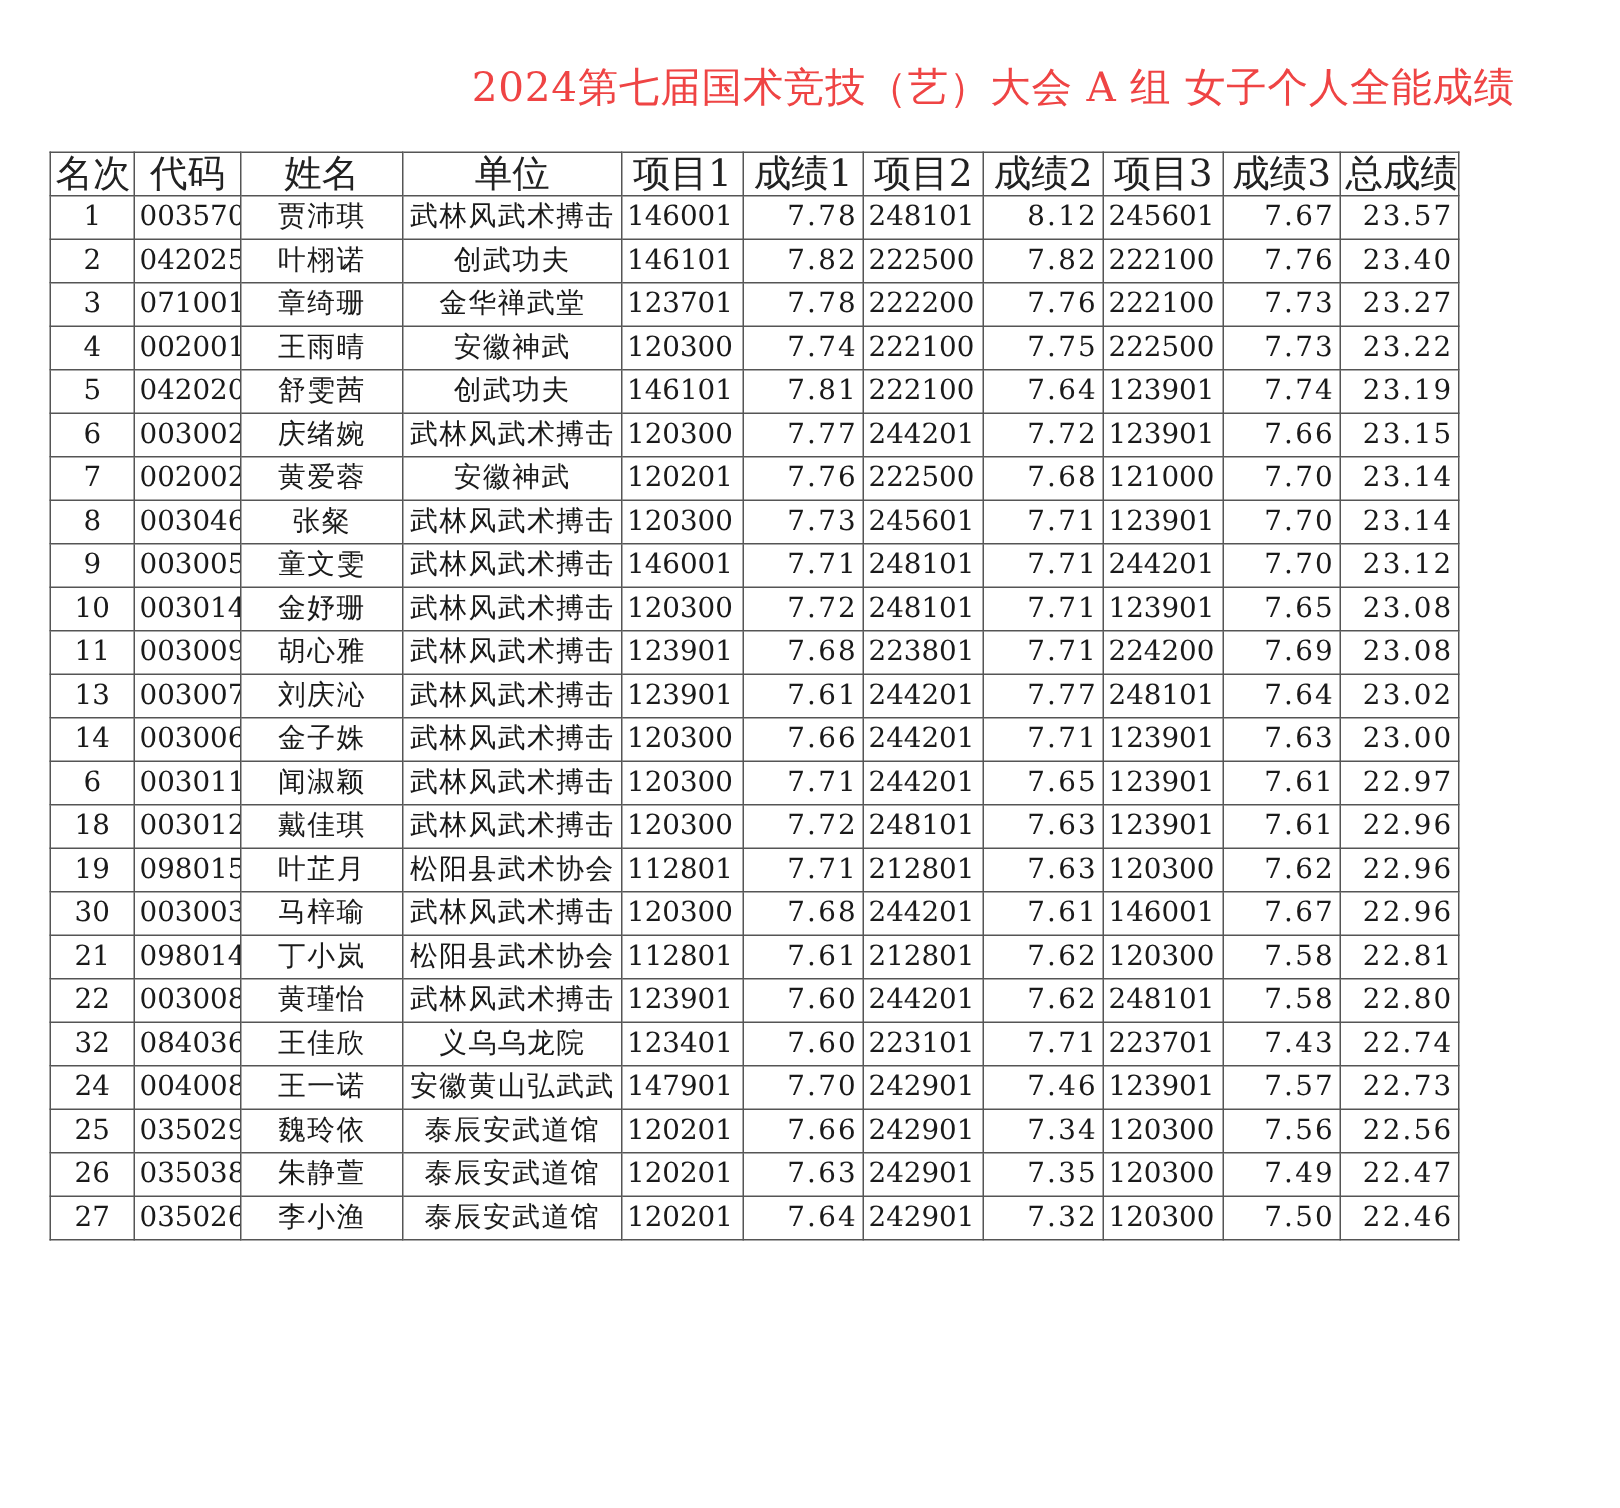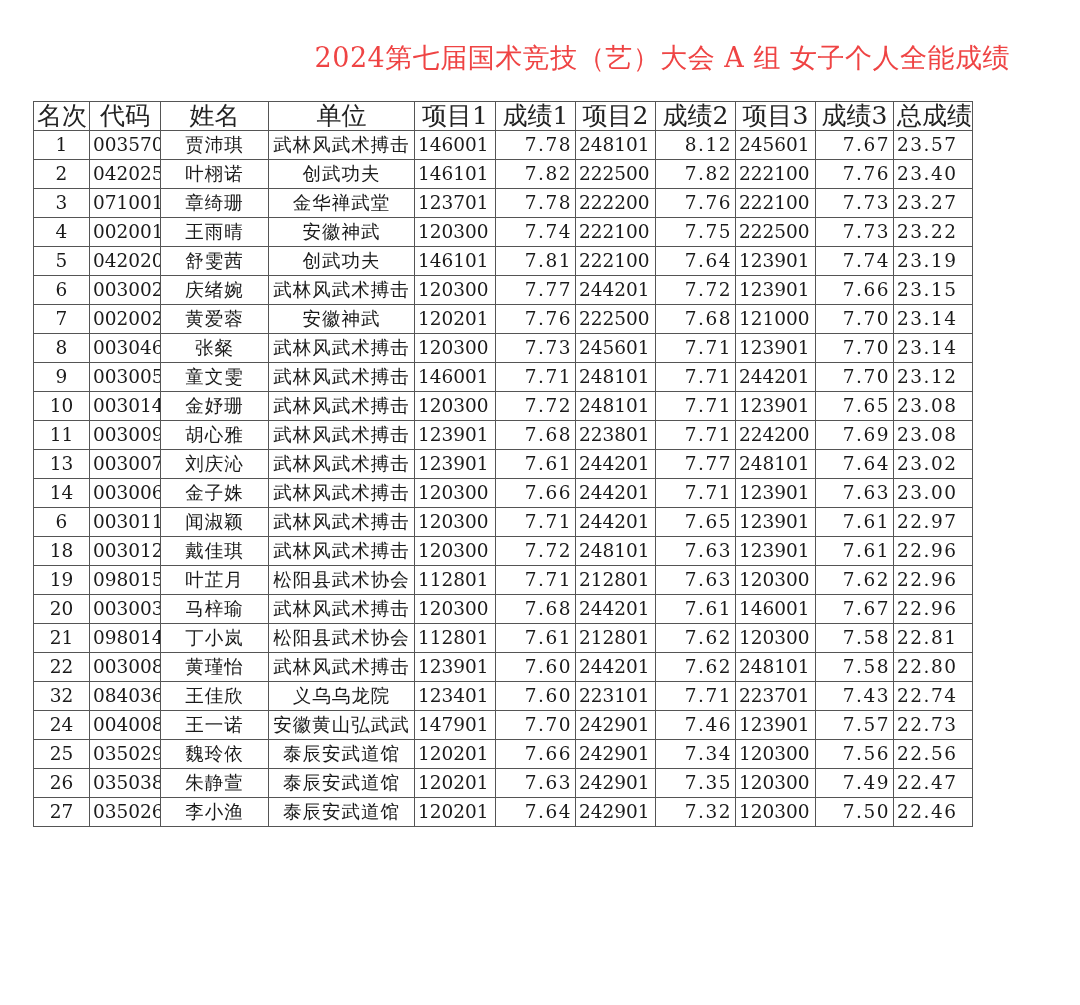--- a/index.html
+++ b/index.html
@@ -50,21 +50,21 @@
     text-align: center;
     font-size: 25px;
     color: #222;
   }
   td.c-rank { text-align: center; }
   td.c-code { text-align: left; padding-left: 2px; }
   td.c-name { text-align: center; padding-left: 2px; letter-spacing: 1px; }
   td.c-unit { text-align: center; padding-left: 2px; letter-spacing: 1px; text-overflow: clip; }
   td.c-item { text-align: left; padding-left: 5px; }
   td.c-score { text-align: right; padding-right: 2px; letter-spacing: 1.5px; }
-  td.c-total { text-align: left; padding-right: 2px; letter-spacing: 1.5px; }
+  td.c-total { text-align: right; padding-right: 2px; letter-spacing: 1.5px; }
 </style>
 </head>
 <body>
 
 <div class="title">2024第七届国术竞技（艺）大会 A 组 女子个人全能成绩</div>
 
 <table class="results">
   <colgroup>
     <col style="width:56px">
     <col style="width:71px">
@@ -296,21 +296,21 @@
         <td class="c-unit">松阳县武术协会</td>
         <td class="c-item">112801</td>
         <td class="c-score">7.71</td>
         <td class="c-item">212801</td>
         <td class="c-score">7.63</td>
         <td class="c-item">120300</td>
         <td class="c-score">7.62</td>
         <td class="c-total">22.96</td>
       </tr>
       <tr>
-        <td class="c-rank">20</td>
+        <td class="c-rank">30</td>
         <td class="c-code">003003</td>
         <td class="c-name">马梓瑜</td>
         <td class="c-unit">武林风武术搏击</td>
         <td class="c-item">120300</td>
         <td class="c-score">7.68</td>
         <td class="c-item">244201</td>
         <td class="c-score">7.61</td>
         <td class="c-item">146001</td>
         <td class="c-score">7.67</td>
         <td class="c-total">22.96</td>

